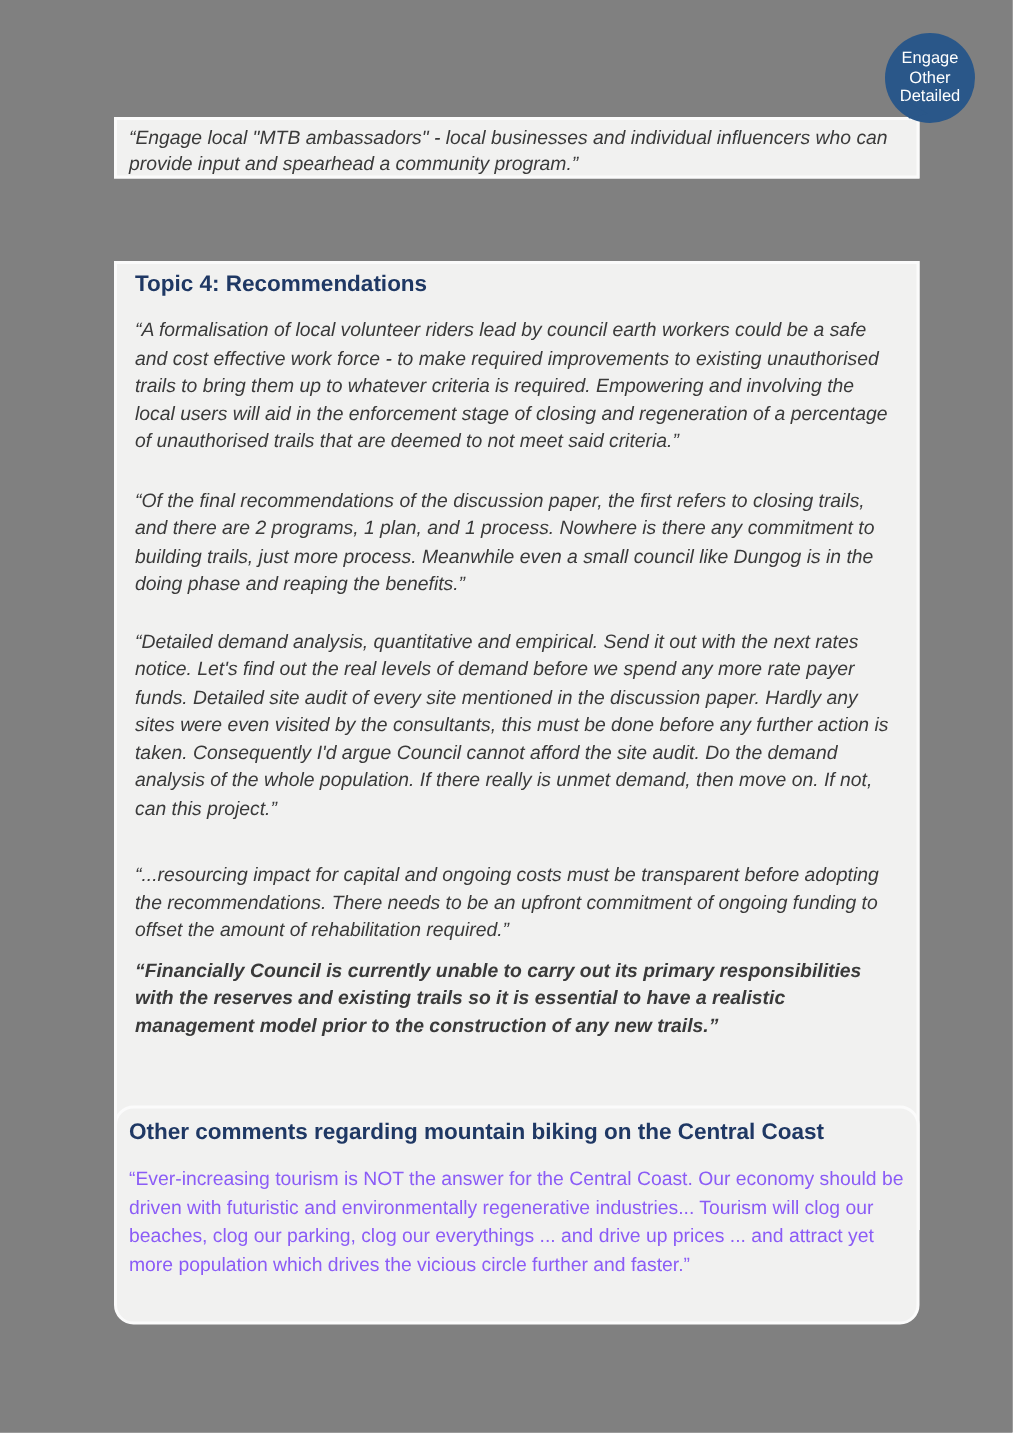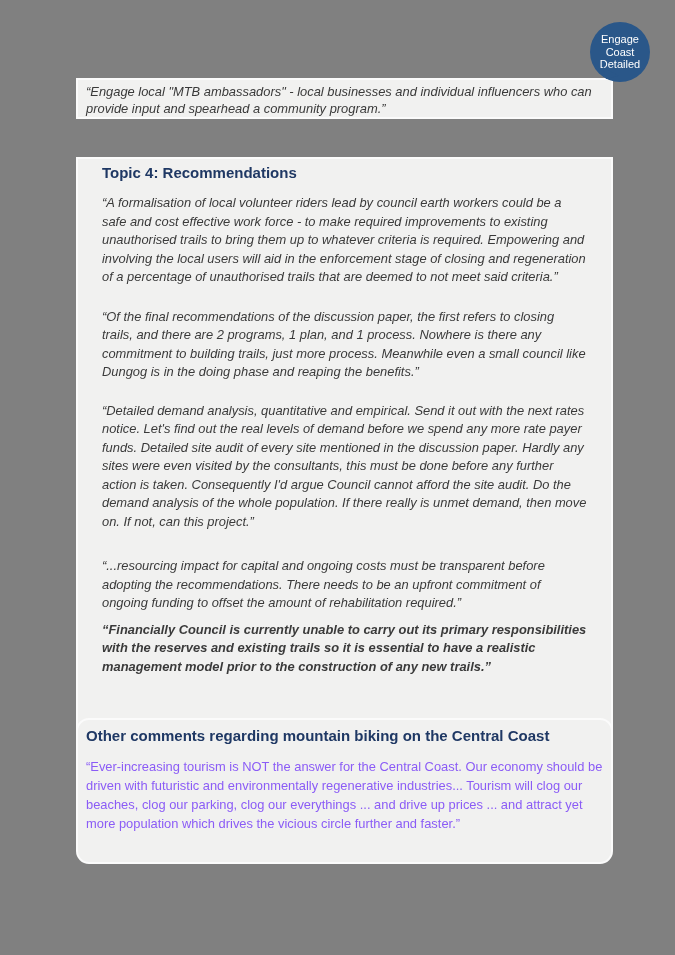--- a/index.html
+++ b/index.html
@@ -57,22 +57,22 @@
   .panel{
     position:absolute;
     left:76px;
     width:537px;
     background:var(--panel-background,#f1f1f0);
     border:2px solid var(--panel-border,#fbfbfb);
     box-sizing:border-box;
     overflow:hidden;
   }
   .panel-intro{ top:78px;  height:41px;  padding:3px 8px; }
-  .panel-topic4{ top:157px; height:646px; padding:5px 24px; }
-  .panel-other{ top:718px; height:146px; padding:7px 8px;border-radius:13px; }
+  .panel-topic4{ top:174px; height:646px; padding:5px 12px; }
+  .panel-other{ top:737px; height:146px; padding:7px 8px;border-radius:13px; }
 
   h2.section-heading{
     margin:0 0 12px 0;
     font-size:15px;
     line-height:18px;
     font-weight:bold;
     color:var(--heading,#1f3864);
   }
   p.quote{
     margin:0;
@@ -89,21 +89,21 @@
   .panel-topic4 p.q4{ margin-bottom:0;font-weight:bold; }
   .panel-other p.quote{ line-height:19px; color:#8b5cf6; }
 </style>
 </head>
 <body>
 
 <div class="canvas">
 
   <div class="logo">
     <div class="logo-line">Engage</div>
-    <div class="logo-line">Coast</div>
+    <div class="logo-line">Other</div>
     <div class="logo-line">Detailed</div>
   </div>
 
   <div class="panel panel-intro">
     <p class="quote italic">“Engage local "MTB ambassadors" - local businesses and individual influencers who can provide input and spearhead a community program.”</p>
   </div>
 
   <div class="panel panel-topic4">
     <h2 class="section-heading">Topic 4: Recommendations</h2>
     <p class="quote italic q0">“A formalisation of local volunteer riders lead by council earth workers could be a safe and cost effective work force - to make required improvements to existing unauthorised trails to bring them up to whatever criteria is required. Empowering and involving the local users will aid in the enforcement stage of closing and regeneration of a percentage of unauthorised trails that are deemed to not meet said criteria.”</p>

